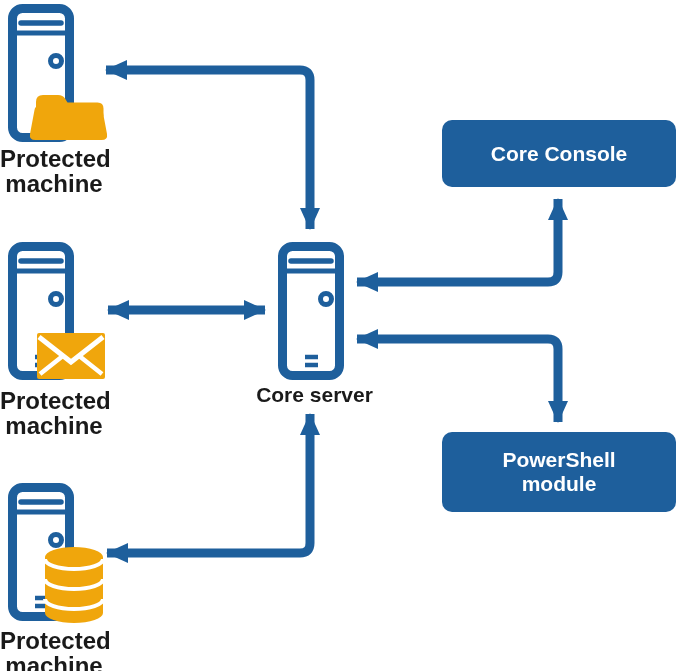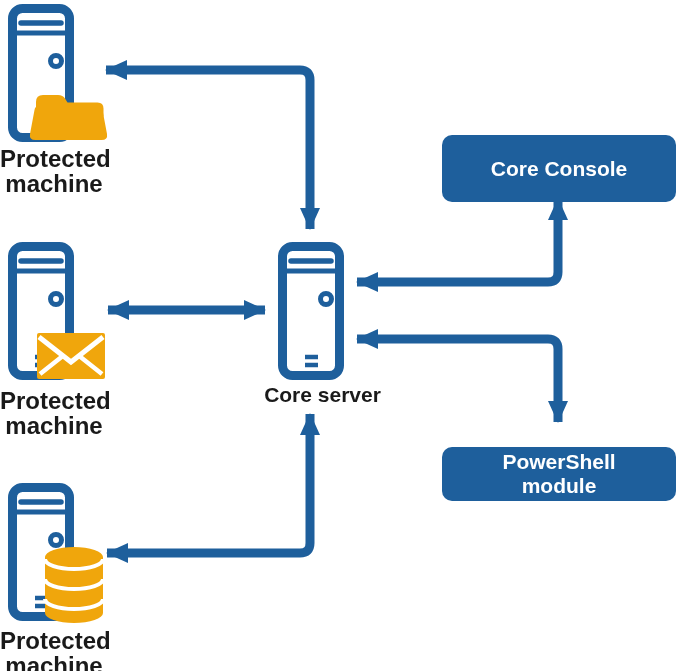--- a/index.html
+++ b/index.html
@@ -57,21 +57,20 @@
     background: var(--blue);
     border-radius: 10px;
     display: flex;
     align-items: center;
     justify-content: center;
     text-align: center;
     color: var(--boxtext);
     font-weight: bold;
     font-size: 21px;
     line-height: 1.12;
-    margin-top: 15px;
   }
   .node-box .wrap-narrow {
     display: inline-block;
     max-width: 150px;
   }
 </style>
 </head>
 <body>
 
 <div id="canvas">
@@ -133,24 +132,24 @@
       <path d="M2,33 a29,10 0 0 0 58,0" stroke="#FFFFFF" stroke-width="4" fill="none"></path>
       <path d="M2,53 a29,10 0 0 0 58,0" stroke="#FFFFFF" stroke-width="4" fill="none"></path>
     </svg>
     <div class="node-label" style="left:0; top:149px; width:108px;">Protected machine</div>
   </div>
 
   <div class="abs" style="left:238px; top:242px; width:145px; height:168px;">
     <svg class="tower abs" style="left:40px; top:0;" width="66" height="138">
         <use href="#tower-sym"></use>
       </svg>
-    <div class="node-label core-label" style="left:12px; top:142px; width:145px;">Core server</div>
+    <div class="node-label core-label" style="left:4px; top:142px; width:145px;">Core server</div>
   </div>
 
   <div class="node-box" style="left:442px; top:120px; width:234px; height:67px;">
     <span>Core Console</span>
   </div>
 
-  <div class="node-box" style="left:442px; top:432px; width:234px; height:54px;">
+  <div class="node-box" style="left:442px; top:432px; width:234px; height:80px;">
     <span class="wrap-narrow">PowerShell module</span>
   </div>
 
 </div>
 
 </body></html>

